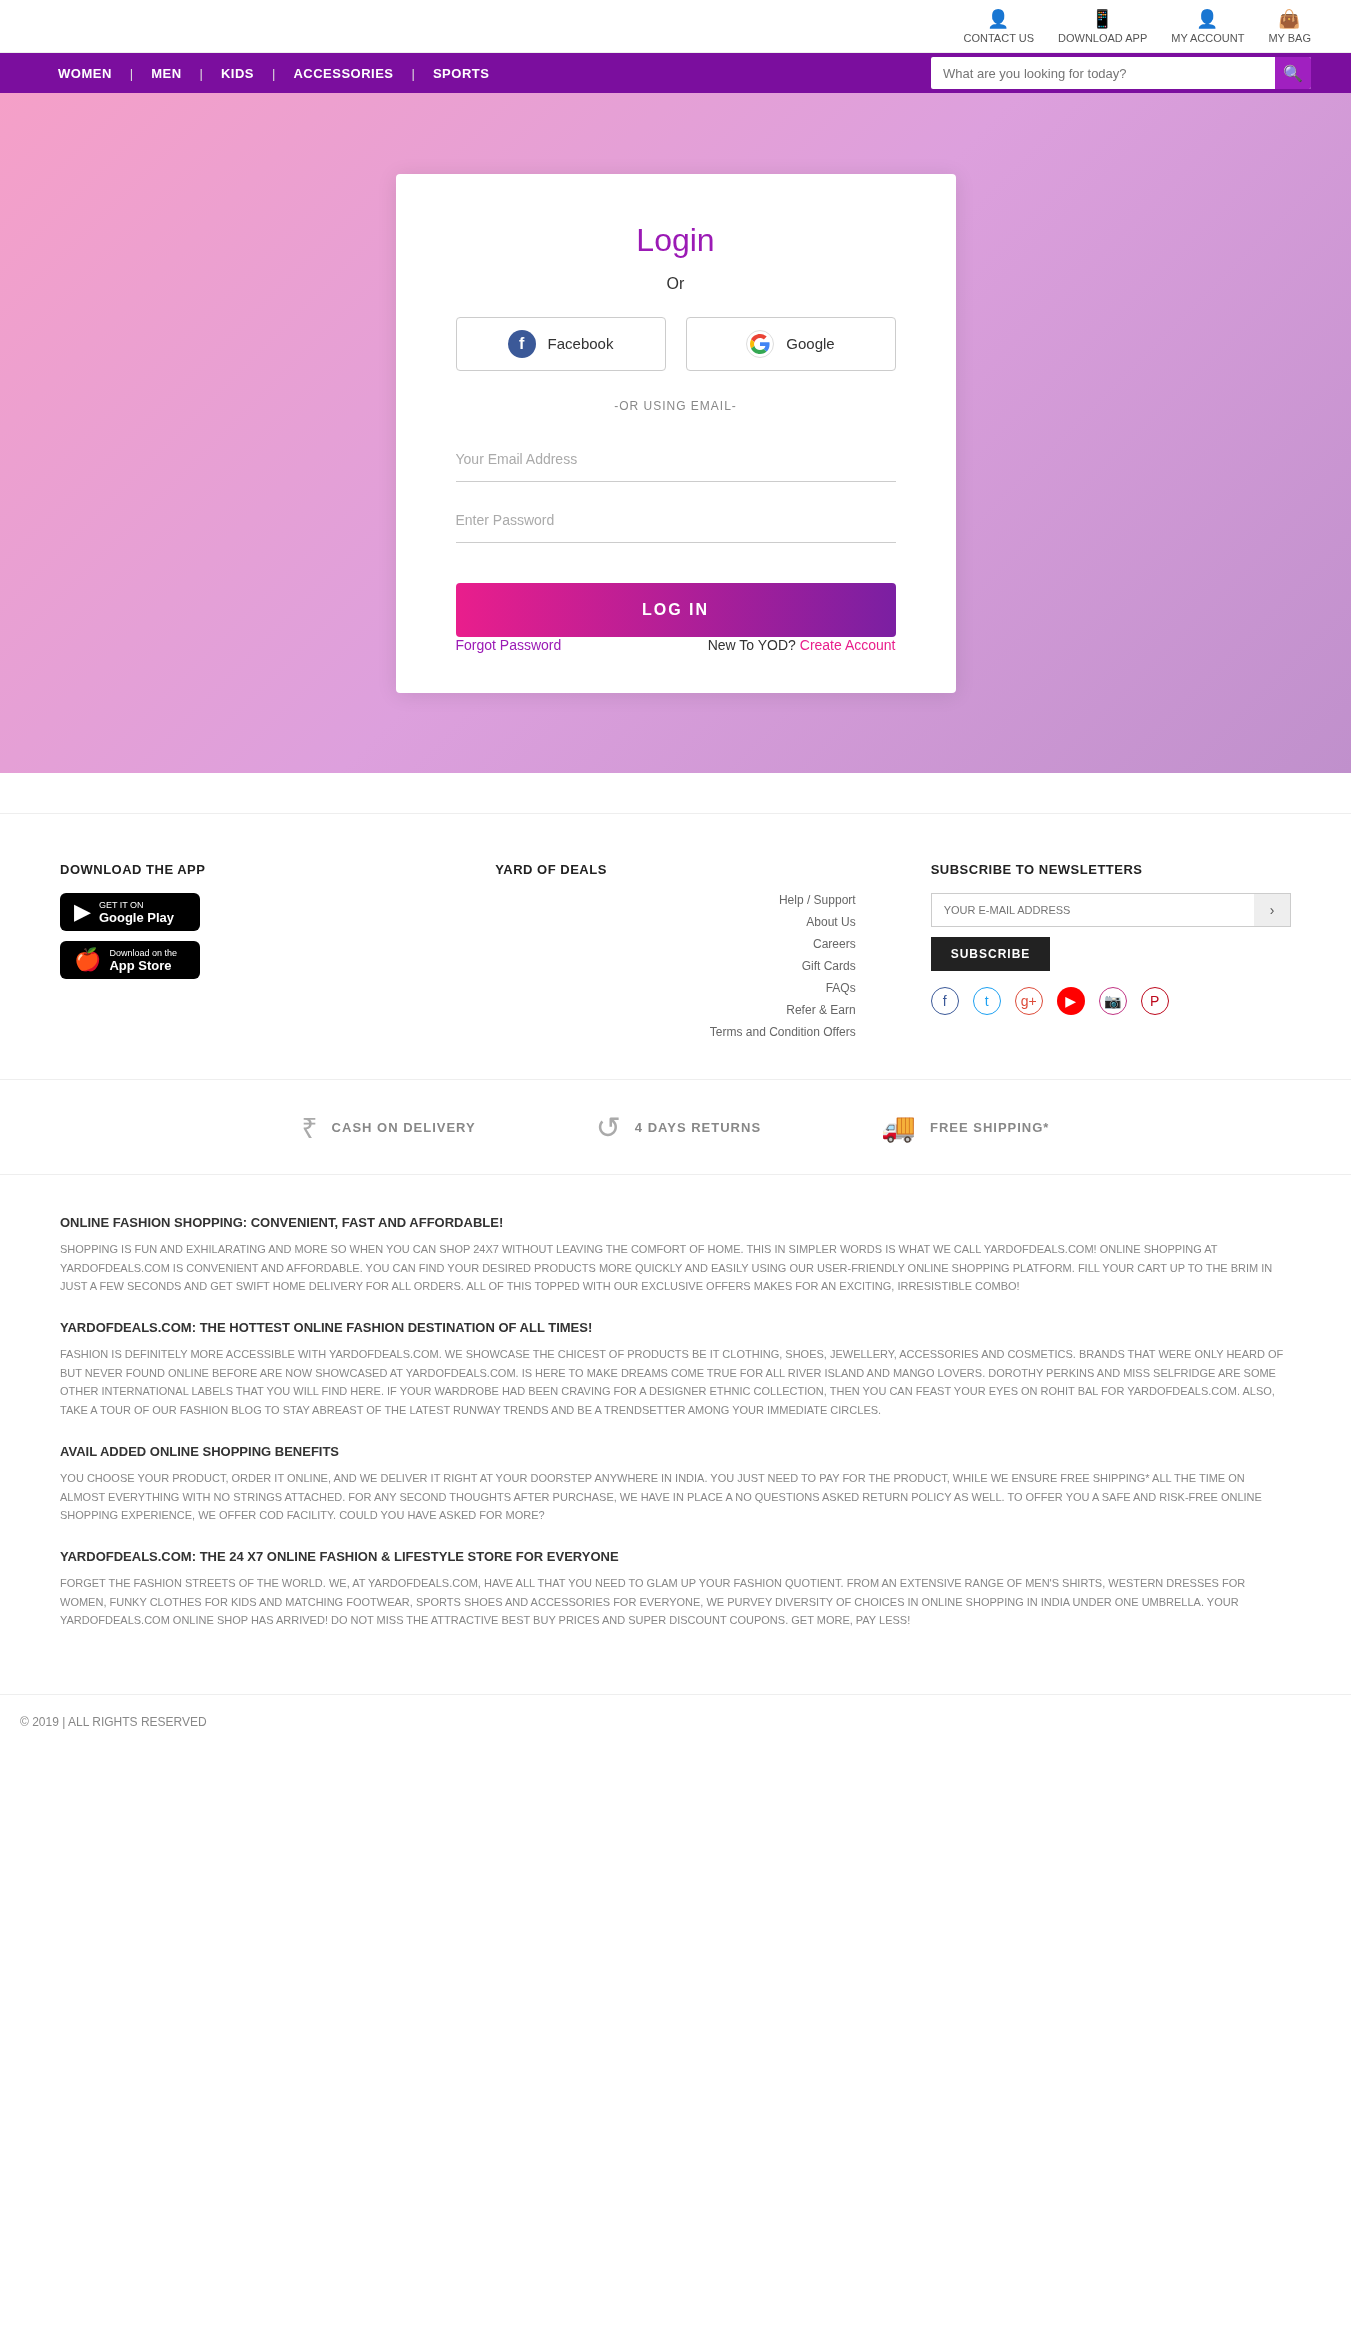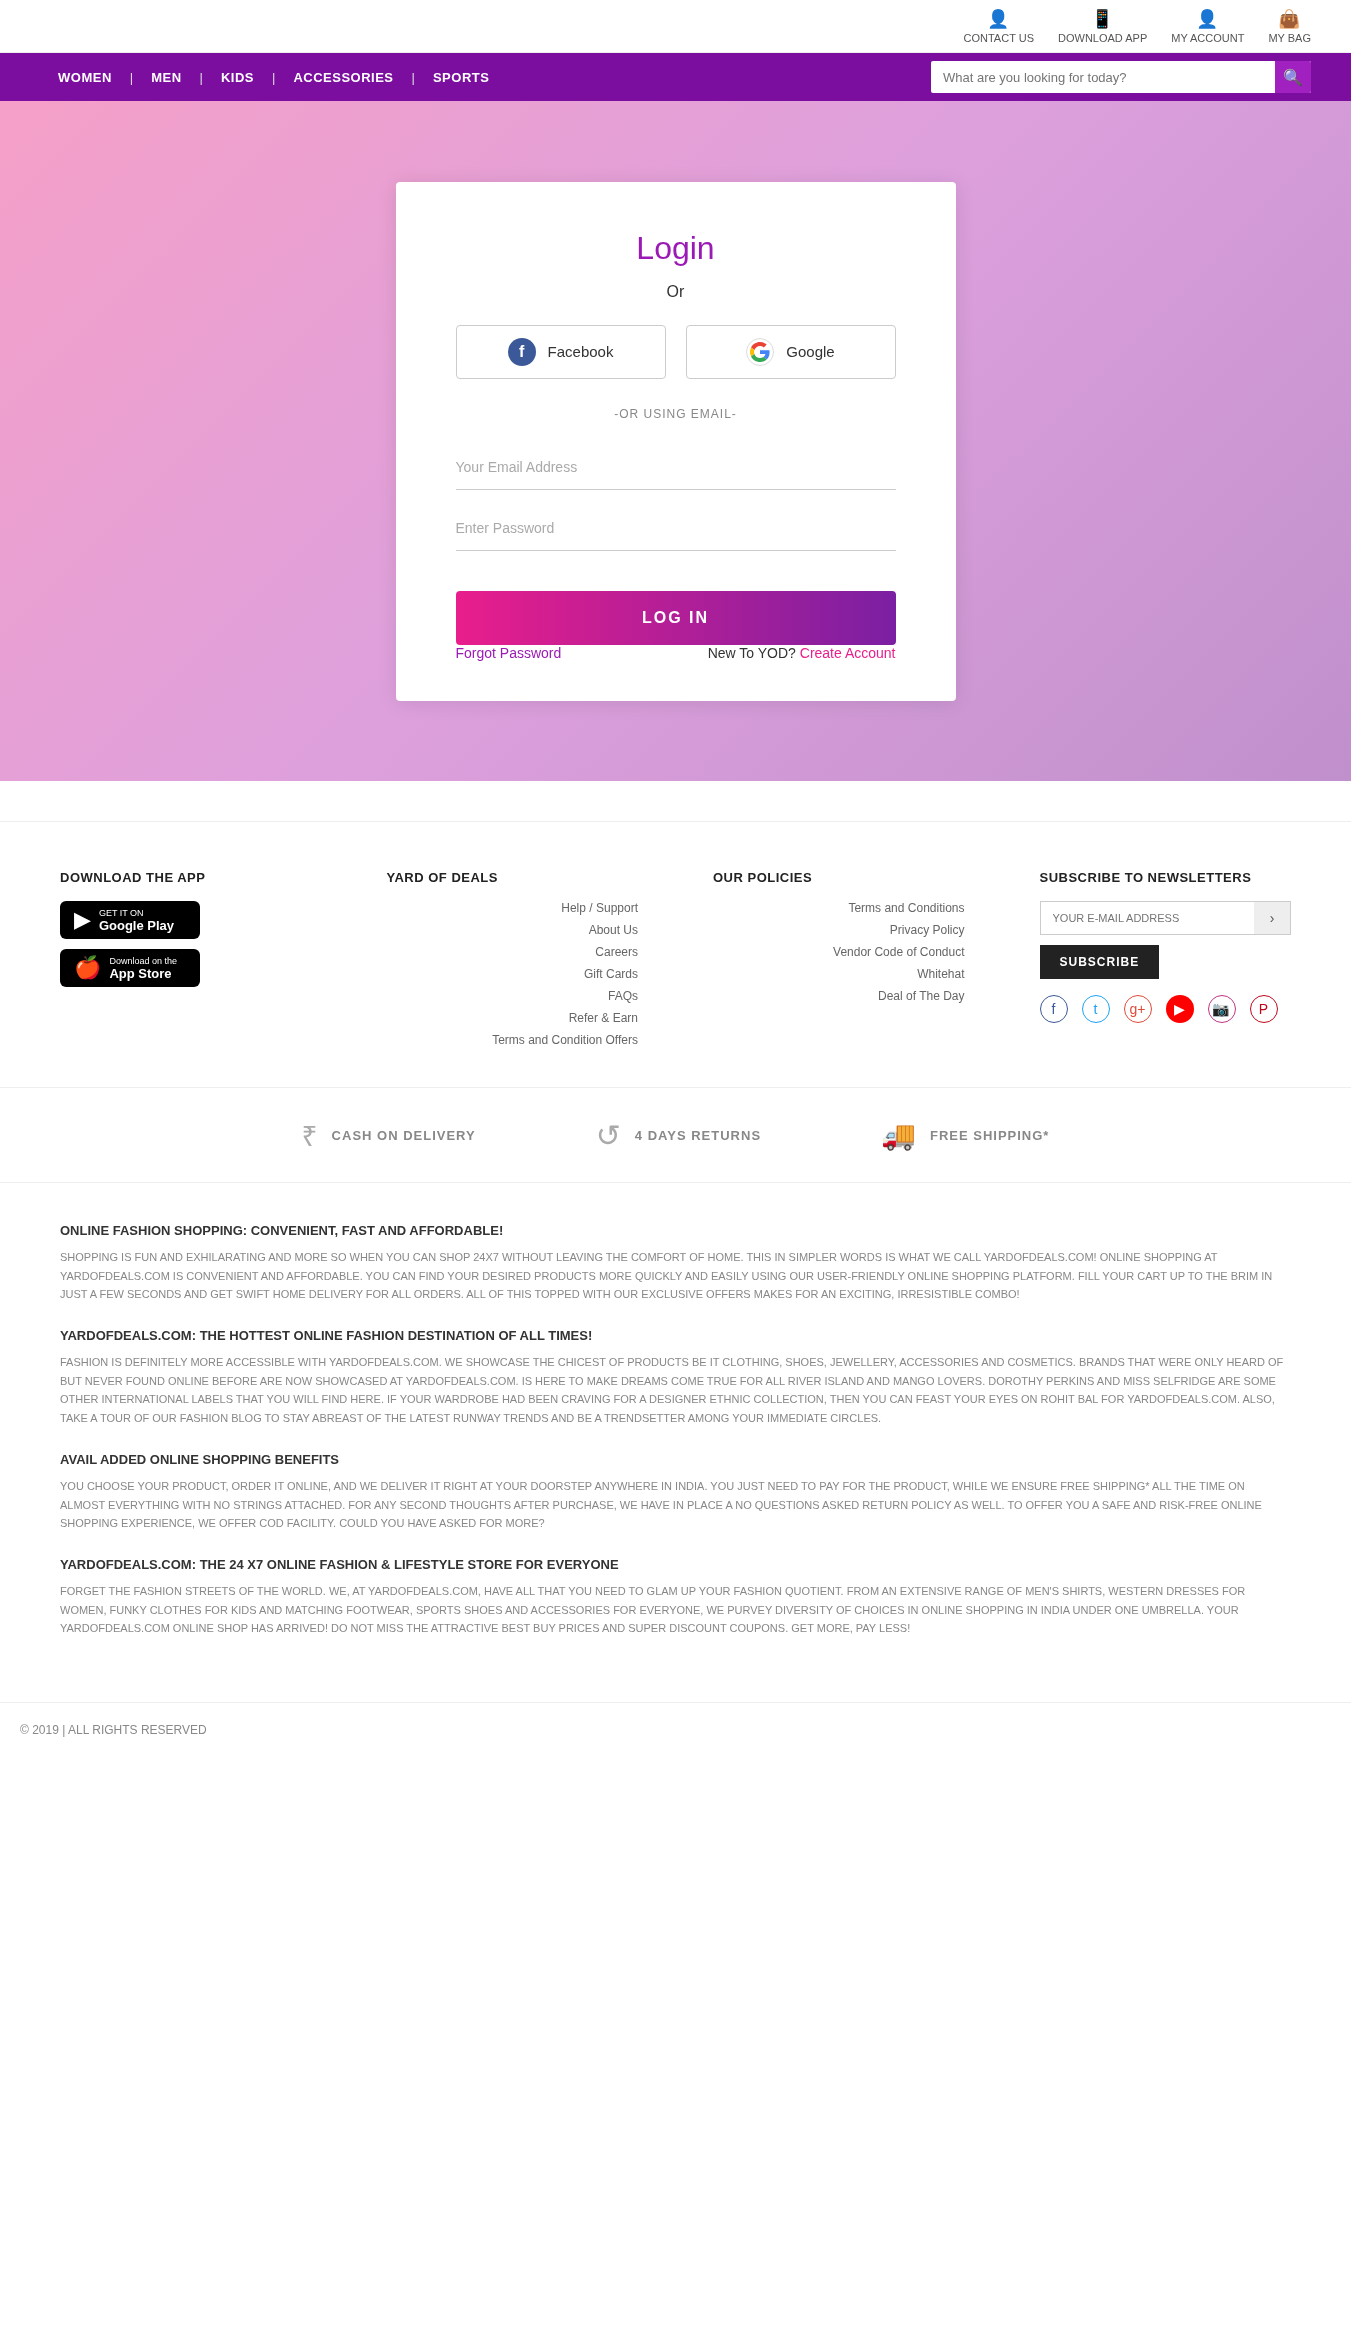--- a/index.html
+++ b/index.html
@@ -4,21 +4,21 @@
   <style>
     * { margin: 0; padding: 0; box-sizing: border-box; }
     body { font-family: Arial, sans-serif; font-size: 14px; color: #333; background: #fff; width: 1351px; }
 
     
     .top-bar { display: flex; justify-content: flex-end; align-items: center; padding: 8px 40px; border-bottom: 1px solid #eee; gap: 24px; }
     .top-bar-item { display: flex; flex-direction: column; align-items: center; font-size: 11px; color: #555; cursor: pointer; }
     .top-bar-item .icon { font-size: 18px; margin-bottom: 2px; }
 
     
-    .nav { background: #7b0e9e; display: flex; align-items: center; padding: 0 40px; height: 48px; gap: 0; }
+    .nav { background: #7b0e9e; display: flex; align-items: center; padding: 0 40px; height: 40px; gap: 0; }
     .nav-links { display: flex; align-items: center; gap: 0; flex: 1; }
     .nav-link { color: #fff; font-size: 13px; font-weight: 600; padding: 0 18px; cursor: pointer; letter-spacing: 0.5px; }
     .nav-sep { color: #ddd; font-size: 13px; }
     .nav-search { display: flex; align-items: center; background: #fff; flex: 1; max-width: 380px; height: 32px; border-radius: 2px; overflow: hidden; }
     .nav-search input { border: none; outline: none; flex: 1; padding: 0 12px; font-size: 13px; color: #888; }
     .nav-search-btn { background: #a020c0; border: none; color: #fff; width: 36px; height: 32px; cursor: pointer; font-size: 16px; display: flex; align-items: center; justify-content: center; }
 
     
     .hero { background: linear-gradient(135deg, #f5a0c8 0%, #dda0dd 50%, #c090cc 100%); min-height: 680px; display: flex; align-items: center; justify-content: center; padding: 60px 0; }
 
@@ -190,28 +190,20 @@
     <div class="footer-col-title">YARD OF DEALS</div>
     <span class="footer-link">Help / Support</span>
     <span class="footer-link">About Us</span>
     <span class="footer-link">Careers</span>
     <span class="footer-link">Gift Cards</span>
     <span class="footer-link">FAQs</span>
     <span class="footer-link">Refer &amp; Earn</span>
     <span class="footer-link">Terms and Condition Offers</span>
   </div>
 
-  <div class="footer-col">
-    <div class="footer-col-title">OUR POLICIES</div>
-    <span class="footer-link">Terms and Conditions</span>
-    <span class="footer-link">Privacy Policy</span>
-    <span class="footer-link">Vendor Code of Conduct</span>
-    <span class="footer-link">Whitehat</span>
-    <span class="footer-link">Deal of The Day</span>
-  </div>
 
   <div class="footer-col">
     <div class="footer-col-title">SUBSCRIBE TO NEWSLETTERS</div>
     <div class="newsletter-form">
       <input class="newsletter-input" type="email" placeholder="YOUR E-MAIL ADDRESS" style="">
       <button class="newsletter-btn">›</button>
     </div>
     <button class="subscribe-btn">SUBSCRIBE</button>
     <div class="social-icons">
       <span class="social-icon si-fb">f</span>

